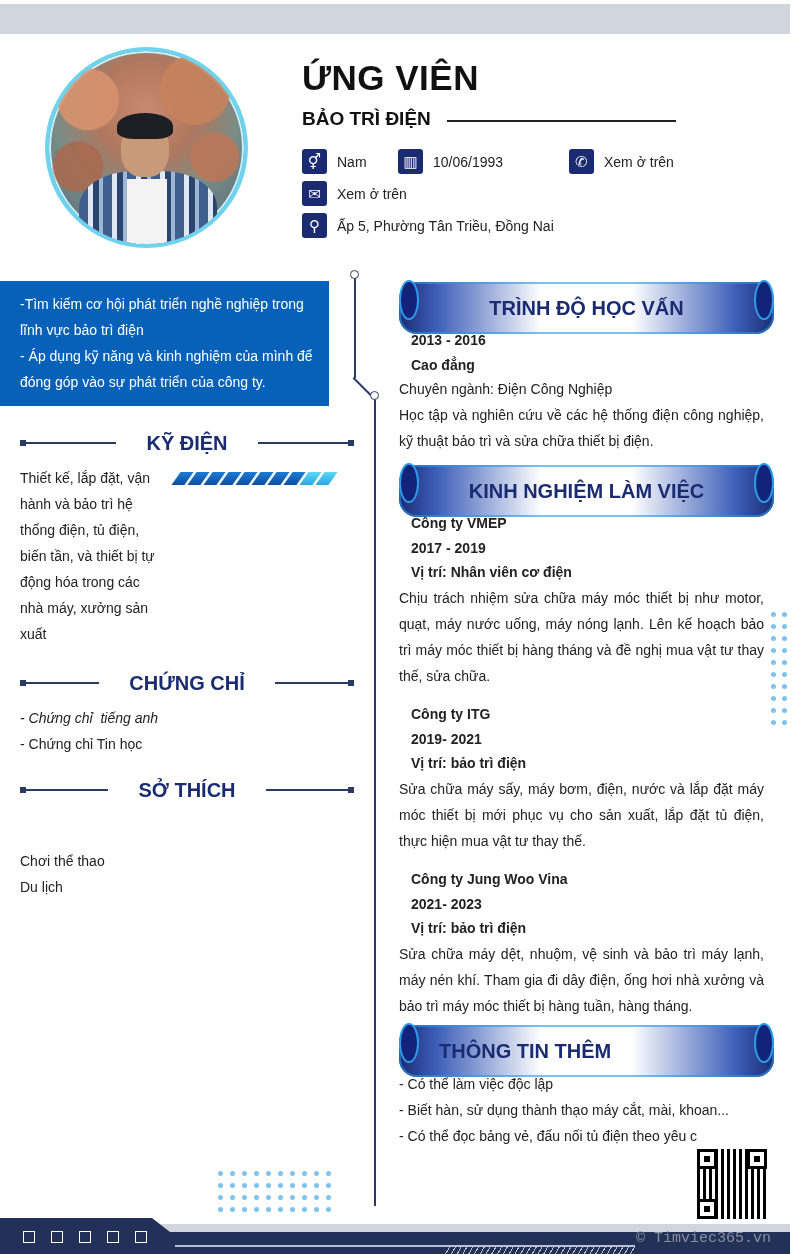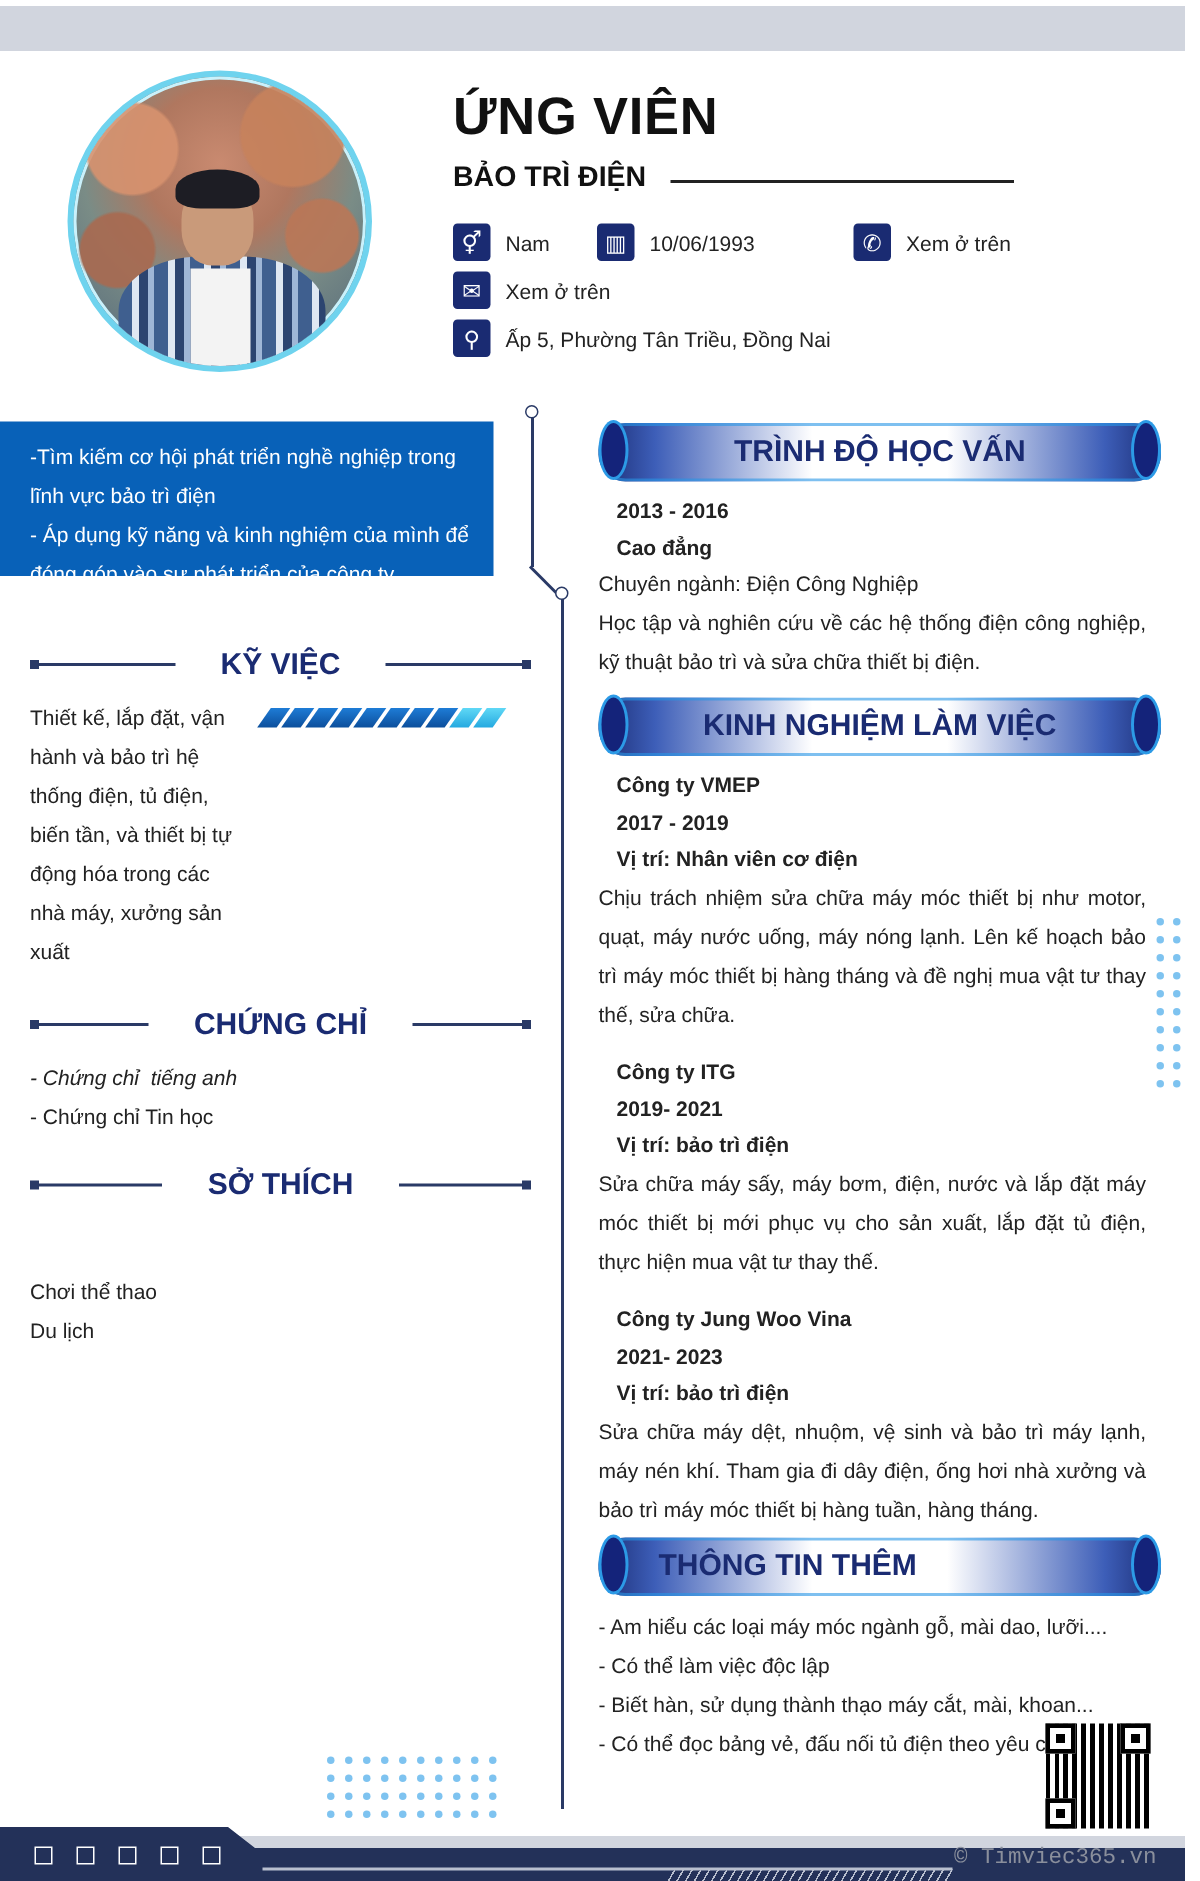--- a/index.html
+++ b/index.html
@@ -24,42 +24,42 @@
   .avatar .person-shirt { position: absolute; left: 78px; top: 128px; width: 40px; height: 80px; background: #f3f3f3; }
 
   .name { position: absolute; left: 302px; top: 58px; font-size: 35px; font-weight: 700; color: #111; letter-spacing: 0.5px; }
   .job { position: absolute; left: 302px; top: 108px; font-size: 19px; font-weight: 700; color: #111; }
   .job-line { position: absolute; left: 447px; top: 120px; width: 229px; height: 1.5px; background: #222; }
 
   .info-item { position: absolute; display: flex; align-items: center; font-size: 14px; color: #222; }
   .info-icon { width: 25px; height: 25px; background: #1a2b72; border-radius: 3px; margin-right: 10px; color: #fff; display: flex; align-items: center; justify-content: center; font-size: 15px; font-weight: 700; }
 
   
-  .objective { position: absolute; left: 0; top: 281px; width: 329px; height: 103px; background: #0861b8; color: #fff; font-size: 14px; line-height: 26px; padding: 10px 14px 0 20px; }
+  .objective { position: absolute; left: 0; top: 281px; width: 329px; height: 125px; background: #0861b8; color: #fff; font-size: 14px; line-height: 26px; padding: 10px 14px 0 20px; }
 
   
   .timeline-top { position: absolute; left: 354px; top: 274px; width: 1.5px; height: 104px; background: #2a3a66; }
   .timeline-diag { position: absolute; left: 354px; top: 377px; width: 28px; height: 1.5px; background: #2a3a66; transform-origin: 0 0; transform: rotate(45deg); }
   .timeline-main { position: absolute; left: 374px; top: 398px; width: 1.5px; height: 808px; background: #2a3a66; }
   .node { position: absolute; width: 9px; height: 9px; border: 1.5px solid #2a3a66; border-radius: 50%; background: #fff; }
 
   
   .l-title { position: absolute; left: 20px; width: 334px; height: 24px; display: flex; align-items: center; }
   .l-title .sq { width: 6px; height: 6px; background: #2a3a66; }
   .l-title .ln { height: 1.5px; background: #2a3a66; flex: 1; }
   .l-title .tx { font-size: 20px; font-weight: 700; color: #1a2b72; padding: 0 30px; white-space: nowrap; }
 
   .l-text { position: absolute; left: 20px; font-size: 14px; line-height: 26px; color: #222; }
 
   .skill-bar { position: absolute; left: 176px; top: 472px; display: flex; gap: 3px; }
   .skill-bar span { width: 13px; height: 13px; transform: skewX(-35deg); background: linear-gradient(180deg, #1e7cd6, #0c4f9c); }
   .skill-bar span.light { background: linear-gradient(180deg, #5fd8f6, #25a9e0); }
 
   
-  .r-title { position: absolute; left: 399px; width: 375px; height: 39px; border-radius: 18px;
+  .r-title { position: absolute; left: 399px; width: 375px; height: 52px; border-radius: 18px;
     background: linear-gradient(90deg, #1a2b72 0%, #3d5eb8 10%, #ffffff 38%, #ffffff 62%, #3d5eb8 90%, #1a2b72 100%);
     box-shadow: inset 0 0 0 2px rgba(40,150,230,.6); display: flex; align-items: center; justify-content: center; }
   .r-title.left-align { justify-content: flex-start; padding-left: 40px; }
   .r-title .tx { font-size: 20px; font-weight: 700; color: #1a2b72; }
   .r-title .cap { position: absolute; top: 0; width: 16px; height: 36px; border-radius: 50%; background: #14237a; box-shadow: 0 0 0 2px #2c9ae6; }
   .r-title .cap.l { left: 2px; } .r-title .cap.r { right: 2px; }
 
   .r-block { position: absolute; left: 399px; width: 365px; font-size: 14px; line-height: 24.5px; color: #222; }
   .r-block .b { font-weight: 700; margin-left: 12px; }
   .r-block .j { text-align: justify; line-height: 26px; }
@@ -135,21 +135,21 @@
 
 <div class="timeline-top"></div>
 <div class="timeline-diag"></div>
 <div class="timeline-main"></div>
 <div class="node" style="left:350px; top:270px;"></div>
 <div class="node" style="left:370px; top:391px;"></div>
 
 <div class="l-title" style="top:431px;">
   <span class="sq"></span>
   <span class="ln"></span>
-  <span class="tx">KỸ VIỆC</span>
+  <span class="tx">KỸ ĐIỆN</span>
   <span class="ln"></span>
   <span class="sq"></span>
 </div>
 <div class="l-text" style="top:465px; width:140px;">Thiết kế, lắp đặt, vận hành và bảo trì hệ thống điện, tủ điện, biến tần, và thiết bị tự động hóa trong các nhà máy, xưởng sản xuất</div>
 <div class="skill-bar">
   <span></span>
   <span></span>
   <span></span>
   <span></span>
   <span></span>
@@ -219,21 +219,20 @@
   <div class="b">Vị trí: bảo trì điện</div>
   <div class="j">Sửa chữa máy dệt, nhuộm, vệ sinh và bảo trì máy lạnh, máy nén khí. Tham gia đi dây điện, ống hơi nhà xưởng và bảo trì máy móc thiết bị hàng tuần, hàng tháng.</div>
 </div>
 
 <div class="r-title left-align" style="top:1025px;">
   <span class="cap l"></span>
   <span class="tx">THÔNG TIN THÊM</span>
   <span class="cap r"></span>
 </div>
 <div class="r-block" style="top:1071px; line-height:26px;">
-  <div>- Am hiểu các loại máy móc ngành gỗ, mài dao, lưỡi....</div>
   <div>- Có thể làm việc độc lập</div>
   <div>- Biết hàn, sử dụng thành thạo máy cắt, mài, khoan...</div>
   <div>- Có thể đọc bảng vẻ, đấu nối tủ điện theo yêu c</div>
 </div>
 
 <div class="dots-v">
   <span class="dot"></span>
     <span class="dot"></span>
     <span class="dot"></span>
     <span class="dot"></span>

